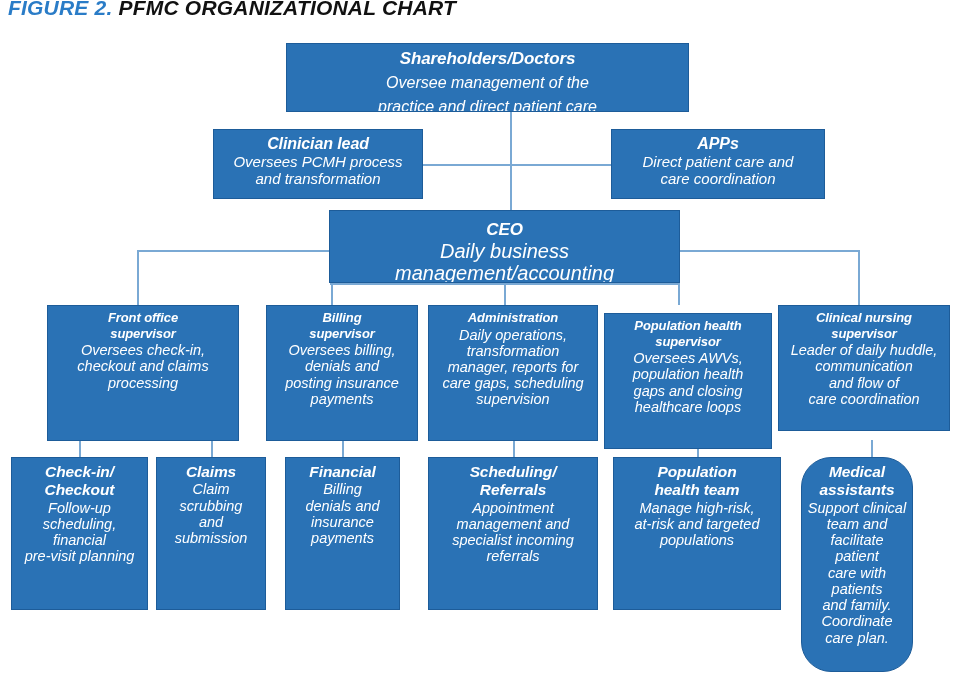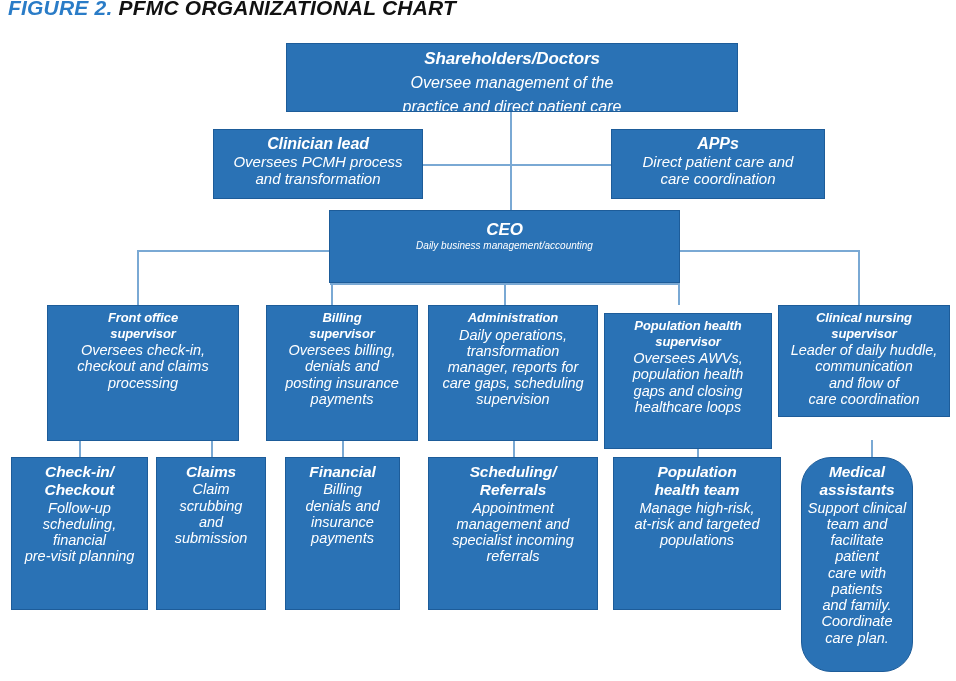--- a/index.html
+++ b/index.html
@@ -48,21 +48,21 @@
   }
 
   
   .s-top .nt{font-size:17px;margin-bottom:1px;}
   .s-top .nd{font-size:16px;margin-top:6px;}
 
   .s-mid .nt{font-size:16px;margin-bottom:1px;}
   .s-mid .nd{font-size:15px;}
 
   .s-ceo .nt{font-size:17px;margin-bottom:1px;}
-  .s-ceo .nd{font-size:10px;}
+  .s-ceo .nd{font-size:20px;}
 
   .s-sup .nt{font-size:13px;margin-bottom:1px;}
   .s-sup .nd{font-size:14.5px;}
 
   .s-leaf .nt{font-size:15.5px;margin-bottom:1px;}
   .s-leaf .nd{font-size:14.5px;}
 </style>
 </head>
 <body>
 
@@ -88,21 +88,21 @@
   <div class="conn v" style="left:504px;top:283px;height:22px;"></div>
   <div class="conn v" style="left:678px;top:283px;height:22px;"></div>
 
   <div class="conn v" style="left:79px;top:440px;height:18px;"></div>
   <div class="conn v" style="left:211px;top:440px;height:18px;"></div>
   <div class="conn v" style="left:342px;top:440px;height:18px;"></div>
   <div class="conn v" style="left:513px;top:440px;height:18px;"></div>
   <div class="conn v" style="left:697px;top:440px;height:18px;"></div>
   <div class="conn v" style="left:871px;top:440px;height:18px;"></div>
 
-  <div class="node s-top" style="left:286px;top:43px;width:452px;height:69px;">
+  <div class="node s-top" style="left:286px;top:43px;width:403px;height:69px;">
     <span class="nt">Shareholders/Doctors</span>
     <span class="nd">Oversee management of the</span>
     <span class="nd">practice and direct patient care</span>
   </div>
 
   <div class="node s-mid" style="left:213px;top:129px;width:210px;height:70px;">
     <span class="nt">Clinician lead</span>
     <span class="nd">Oversees PCMH process</span>
     <span class="nd">and transformation</span>
   </div>
@@ -146,21 +146,21 @@
 
   <div class="node s-sup" style="left:604px;top:313px;width:168px;height:136px;">
     <span class="nt">Population health</span>
     <span class="nt">supervisor</span>
     <span class="nd">Oversees AWVs,</span>
     <span class="nd">population health</span>
     <span class="nd">gaps and closing</span>
     <span class="nd">healthcare loops</span>
   </div>
 
-  <div class="node s-sup" style="left:778px;top:305px;width:172px;height:112px;">
+  <div class="node s-sup" style="left:778px;top:305px;width:172px;height:126px;">
     <span class="nt">Clinical nursing</span>
     <span class="nt">supervisor</span>
     <span class="nd">Leader of daily huddle,</span>
     <span class="nd">communication</span>
     <span class="nd">and flow of</span>
     <span class="nd">care coordination</span>
   </div>
 
   <div class="node s-leaf" style="left:156px;top:457px;width:110px;height:153px;">
     <span class="nt">Claims</span>

